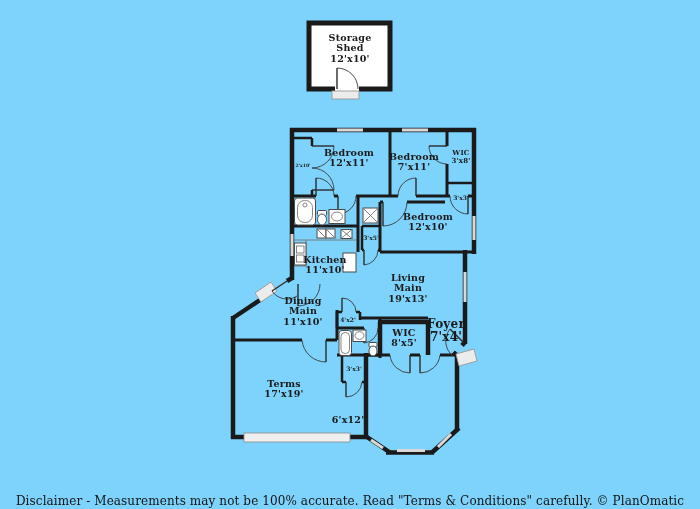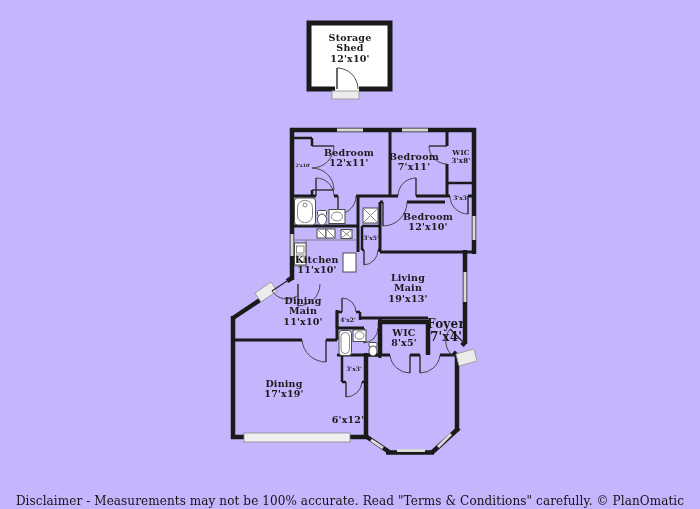--- a/index.html
+++ b/index.html
@@ -1,16 +1,16 @@
 <!DOCTYPE html>
 <html><head>
 <meta charset="utf-8">
 <style>
   html,body{margin:0;padding:0;background:#ffffff;}
-  #stage{position:relative;width:700px;height:509px;background:#c4b5fd;overflow:hidden;
+  #stage{position:relative;width:700px;height:509px;background:#7dd3fc;overflow:hidden;
          font-family:"DejaVu Serif",serif;}
   .lbl{position:absolute;transform:translate(-50%,-50%);text-align:center;
        font-weight:bold;font-size:9.5px;line-height:1.1;color:#1b1b1b;letter-spacing:.2px;white-space:nowrap;}
   .lbl .nm{display:block;margin:0 auto;white-space:normal;}
   .lbl .dm{display:block;}
   .sm{font-size:7px;}
   .md{font-size:12px;}
   .xs{font-size:6px;letter-spacing:0;}
   .xxs{font-size:4.5px;letter-spacing:0;}
   #disclaimer{position:absolute;left:50%;top:476px;transform:translateX(-50%);
@@ -276,21 +276,21 @@
 
   <div class="lbl" style="left:428px;top:222px;">
     <span class="nm">Bedroom</span>
     <span class="dm">12'x10'</span>
   </div>
 
   <div class="lbl xs" style="left:371px;top:238px;">
     <span class="dm">3'x5'</span>
   </div>
 
-  <div class="lbl" style="left:317px;top:265px;text-align:center;">
+  <div class="lbl" style="left:325px;top:265px;text-align:center;">
     <span class="nm">Kitchen</span>
     <span class="dm">11'x10'</span>
   </div>
 
   <div class="lbl" style="left:408px;top:289px;">
     <span class="nm" style="width:44px">Living Main</span>
     <span class="dm">19'x13'</span>
   </div>
 
   <div class="lbl" style="left:303px;top:312px;">
@@ -310,21 +310,21 @@
   <div class="lbl md" style="left:446px;top:331px;">
     <span class="nm">Foyer</span>
     <span class="dm">7'x4'</span>
   </div>
 
   <div class="lbl xs" style="left:354px;top:369px;">
     <span class="dm">3'x3'</span>
   </div>
 
   <div class="lbl" style="left:284px;top:389px;">
-    <span class="nm">Dining</span>
+    <span class="nm">Terms</span>
     <span class="dm">17'x19'</span>
   </div>
 
   <div class="lbl" style="left:348px;top:401px;margin-top:19px;">
     <span class="dm">6'x12'</span>
   </div>
 
 
   <div class="lbl xxs" style="left:303px;top:166px;">
     <span class="dm">2'x10'</span>

